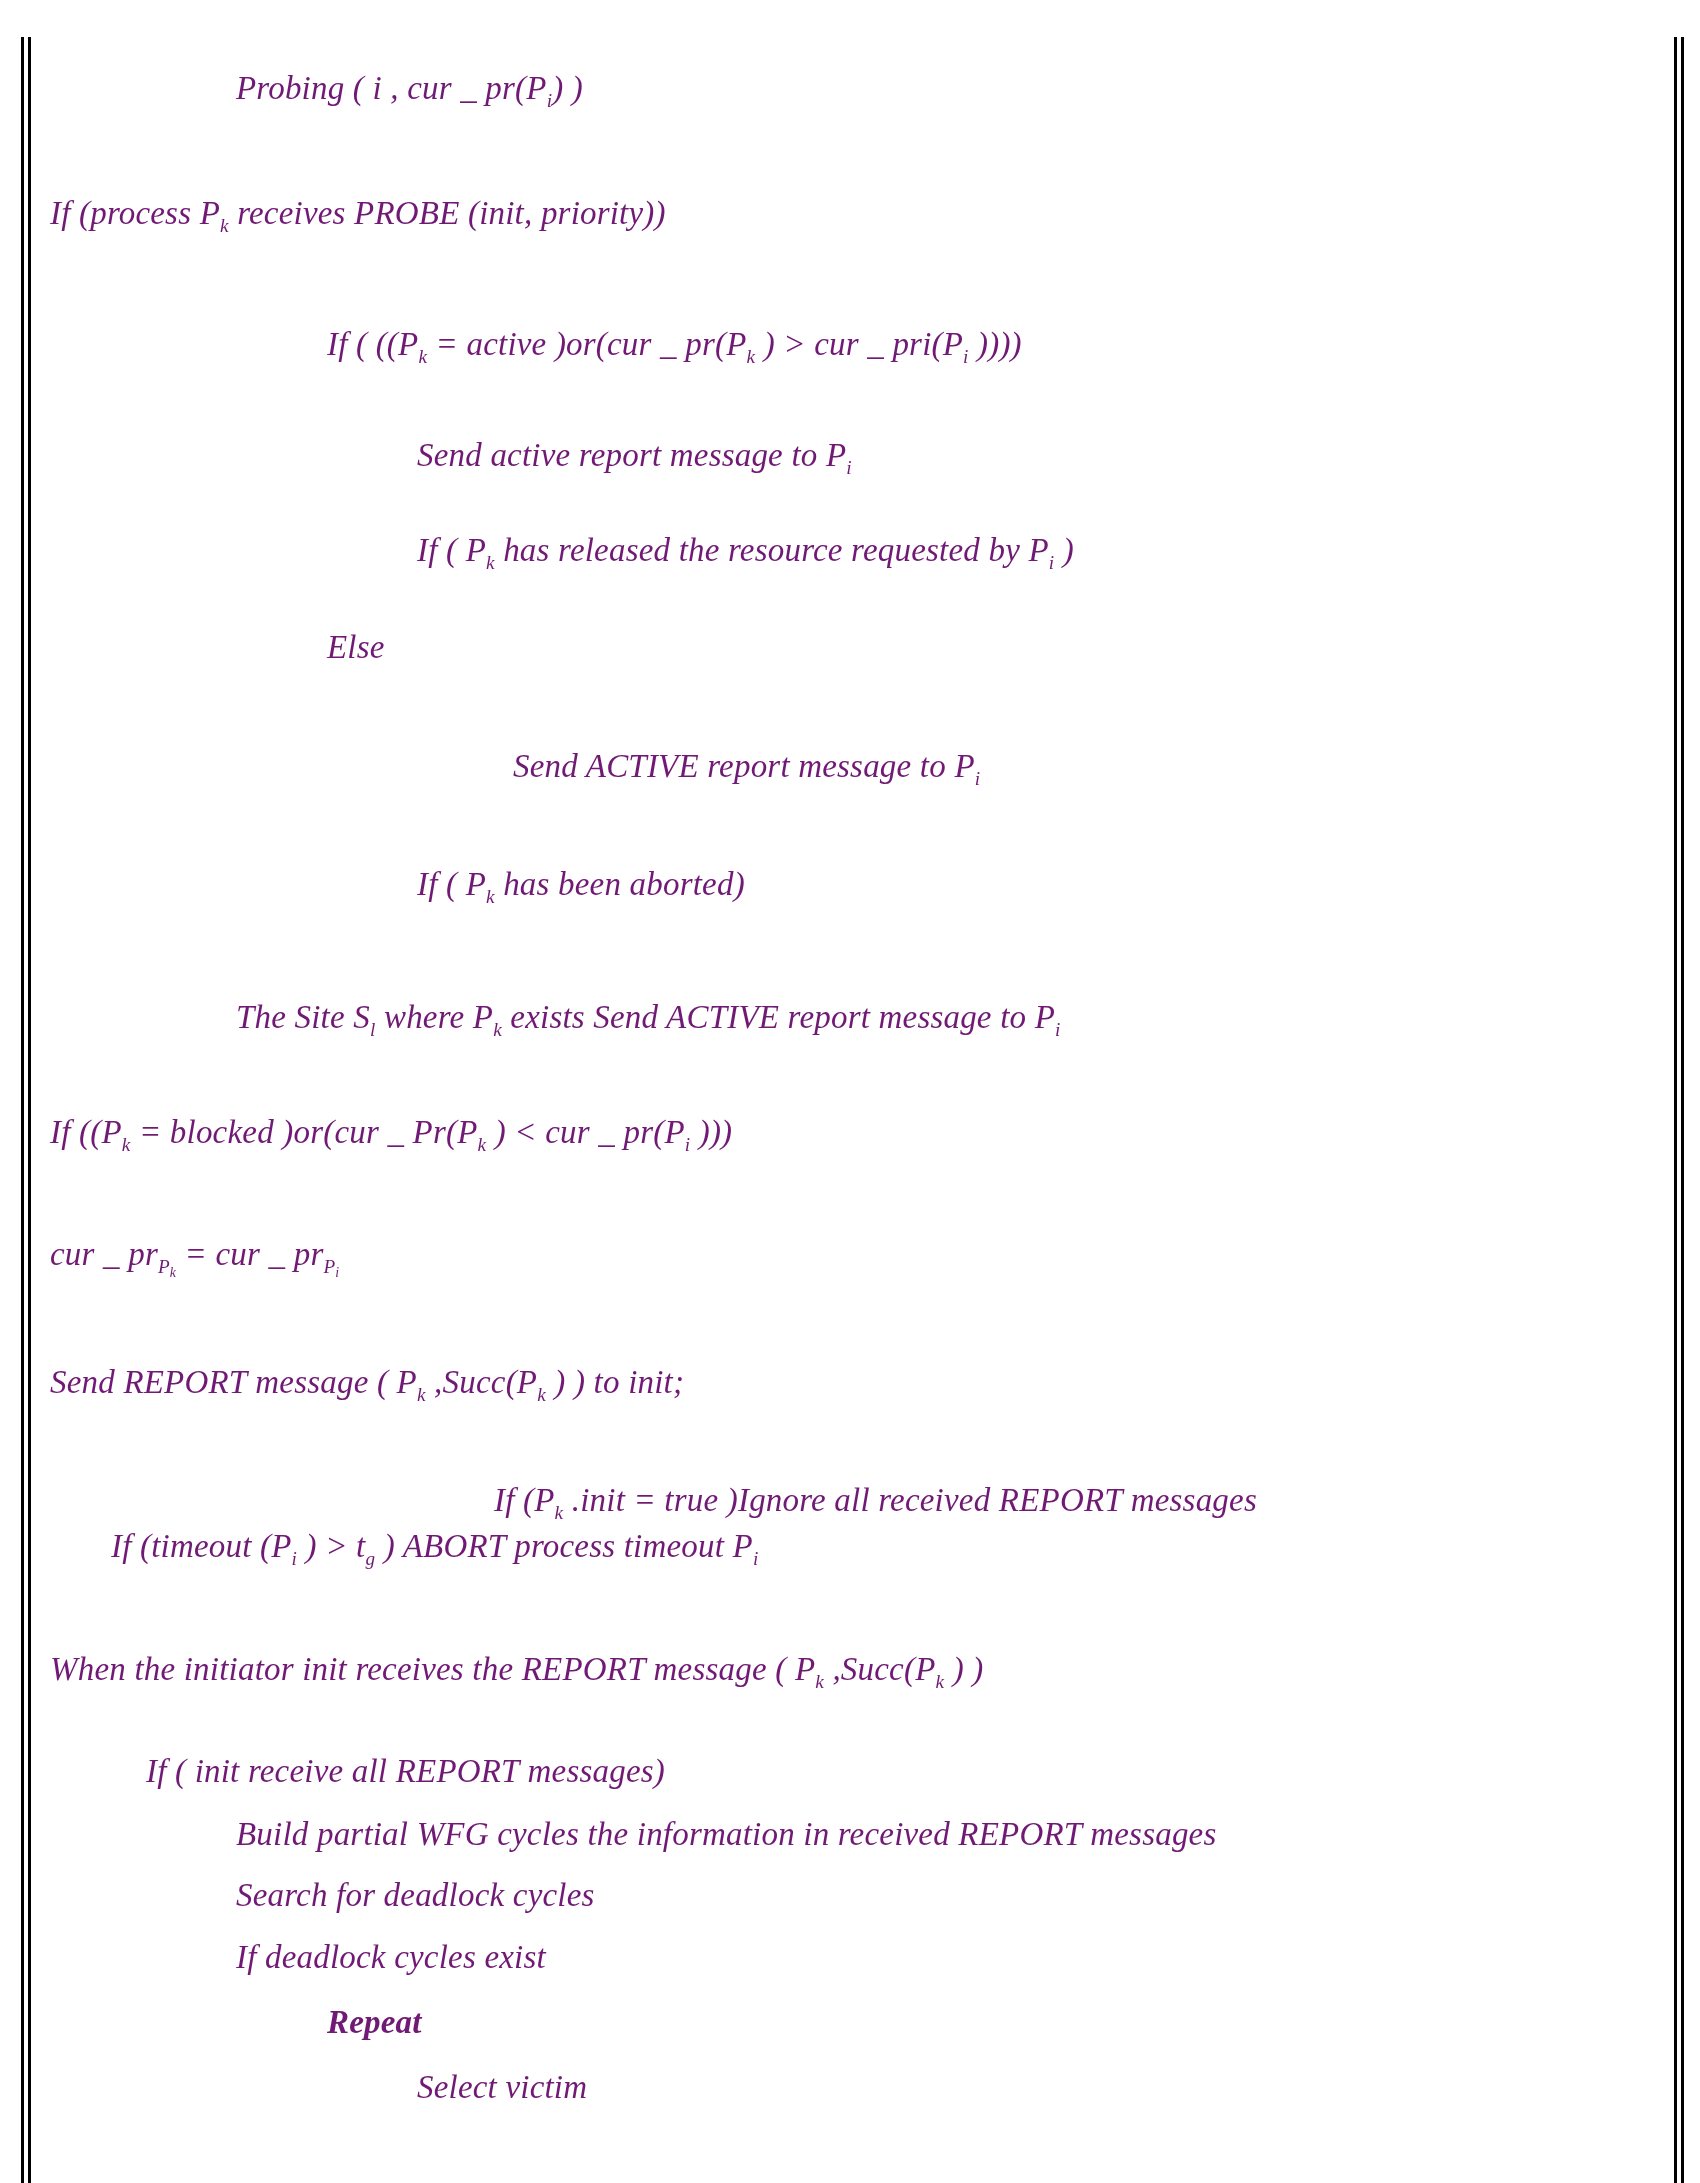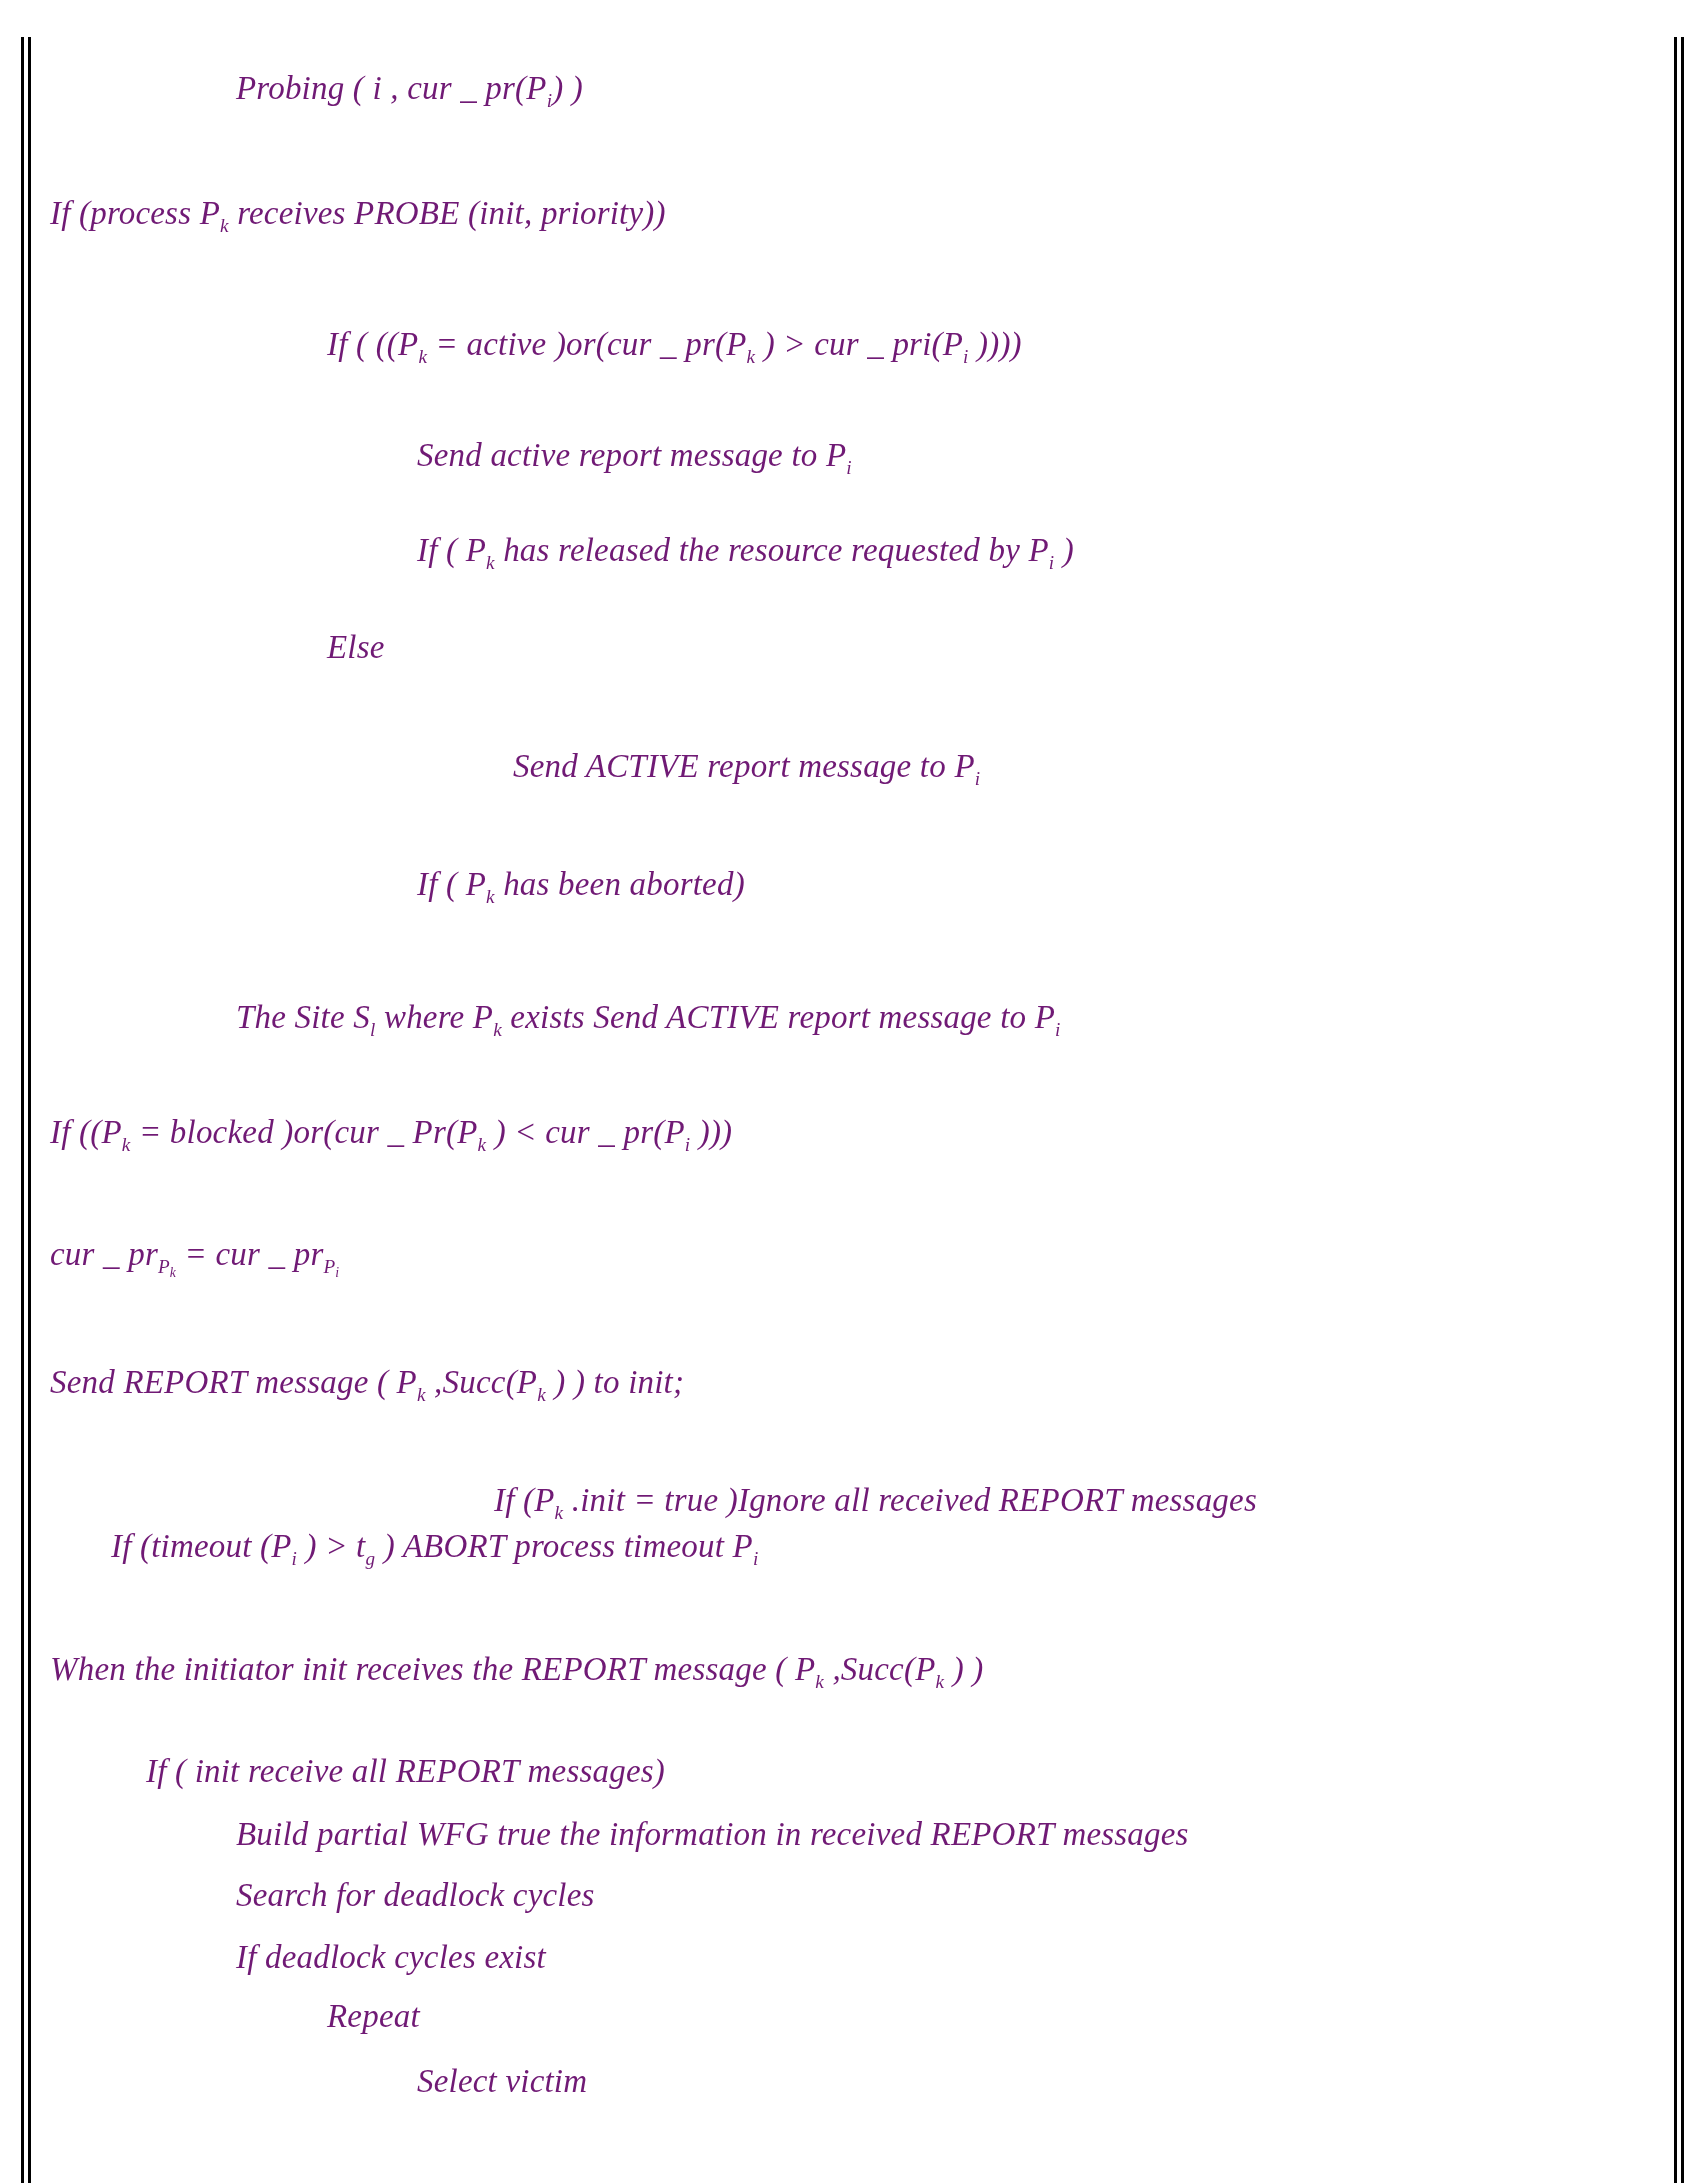--- a/index.html
+++ b/index.html
@@ -73,20 +73,20 @@
       <div class="line" style="margin-top: 73px; padding-left: 513px;">Send ACTIVE report message to  P<sub>i</sub></div>
       <div class="line" style="margin-top: 72px; padding-left: 417px;">If ( P<sub>k</sub> has been aborted)</div>
       <div class="line" style="margin-top: 87px; padding-left: 236px;">The Site  S<sub>l</sub>  where  P<sub>k</sub>  exists Send ACTIVE report message to  P<sub>i</sub></div>
       <div class="line" style="margin-top: 69px; padding-left: 50px;">If  ((P<sub>k</sub> = blocked )or(cur _ Pr(P<sub>k</sub> ) &lt; cur _ pr(P<sub>i</sub> )))</div>
       <div class="line" style="margin-top: 76px; padding-left: 50px;">cur _ pr<sub>P<sub>k</sub></sub>  = cur _ pr<sub>P<sub>i</sub></sub></div>
       <div class="line" style="margin-top: 82px; padding-left: 50px;">Send REPORT message ( P<sub>k</sub> ,Succ(P<sub>k</sub> ) ) to init;</div>
       <div class="line" style="margin-top: 72px; padding-left: 50px; text-align: center;">If  (P<sub>k</sub> .init = true )Ignore all received REPORT messages</div>
       <div class="line" style="padding-left: 111px;">If (timeout (P<sub>i</sub> ) &gt; t<sub>g</sub> ) ABORT process timeout P<sub>i</sub></div>
       <div class="line" style="margin-top: 77px; padding-left: 50px;">When the initiator  init   receives the REPORT message ( P<sub>k</sub> ,Succ(P<sub>k</sub> ) )</div>
       <div class="line" style="margin-top: 56px; padding-left: 146px;">If ( init   receive all REPORT messages)</div>
-      <div class="line" style="margin-top: 17px; padding-left: 236px;">Build partial WFG true the information in received REPORT messages</div>
+      <div class="line" style="margin-top: 17px; padding-left: 236px;">Build partial WFG cycles the information in received REPORT messages</div>
       <div class="line" style="margin-top: 15.3px; padding-left: 236px;">Search for deadlock cycles</div>
       <div class="line" style="margin-top: 15.3px; padding-left: 236px;">If deadlock cycles exist</div>
-      <div class="line" style="margin-top: 13px; padding-left: 327px;">Repeat</div>
+      <div class="line" style="margin-top: 19px; padding-left: 327px; font-weight: bold;">Repeat</div>
       <div class="line" style="margin-top: 19px; padding-left: 417px;">Select victim</div>
     </div>
 </div>
 
 
 </body></html>

